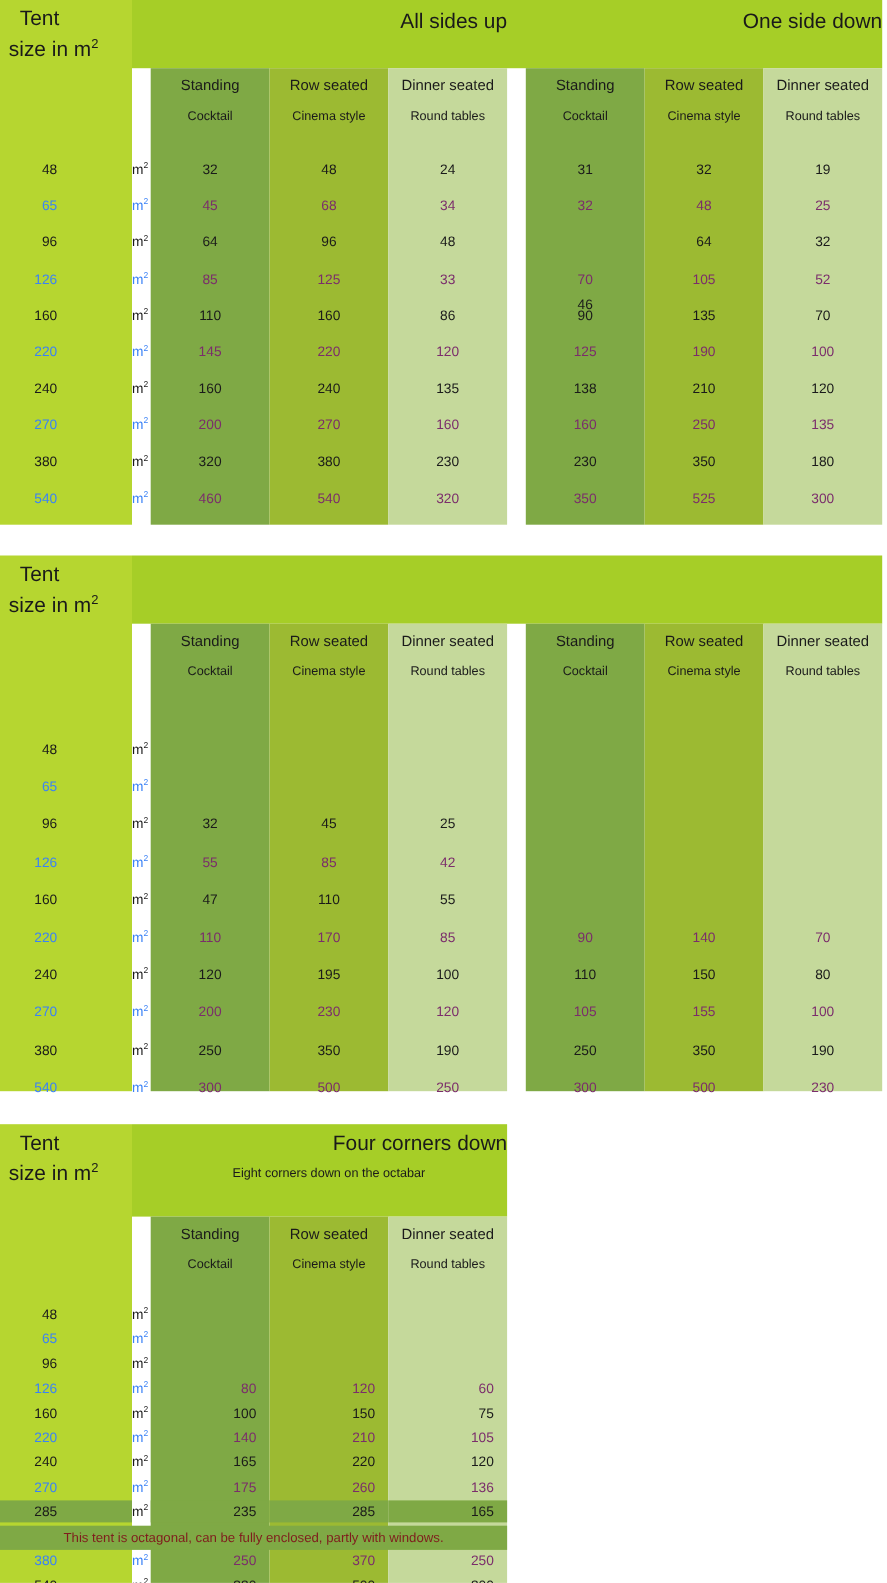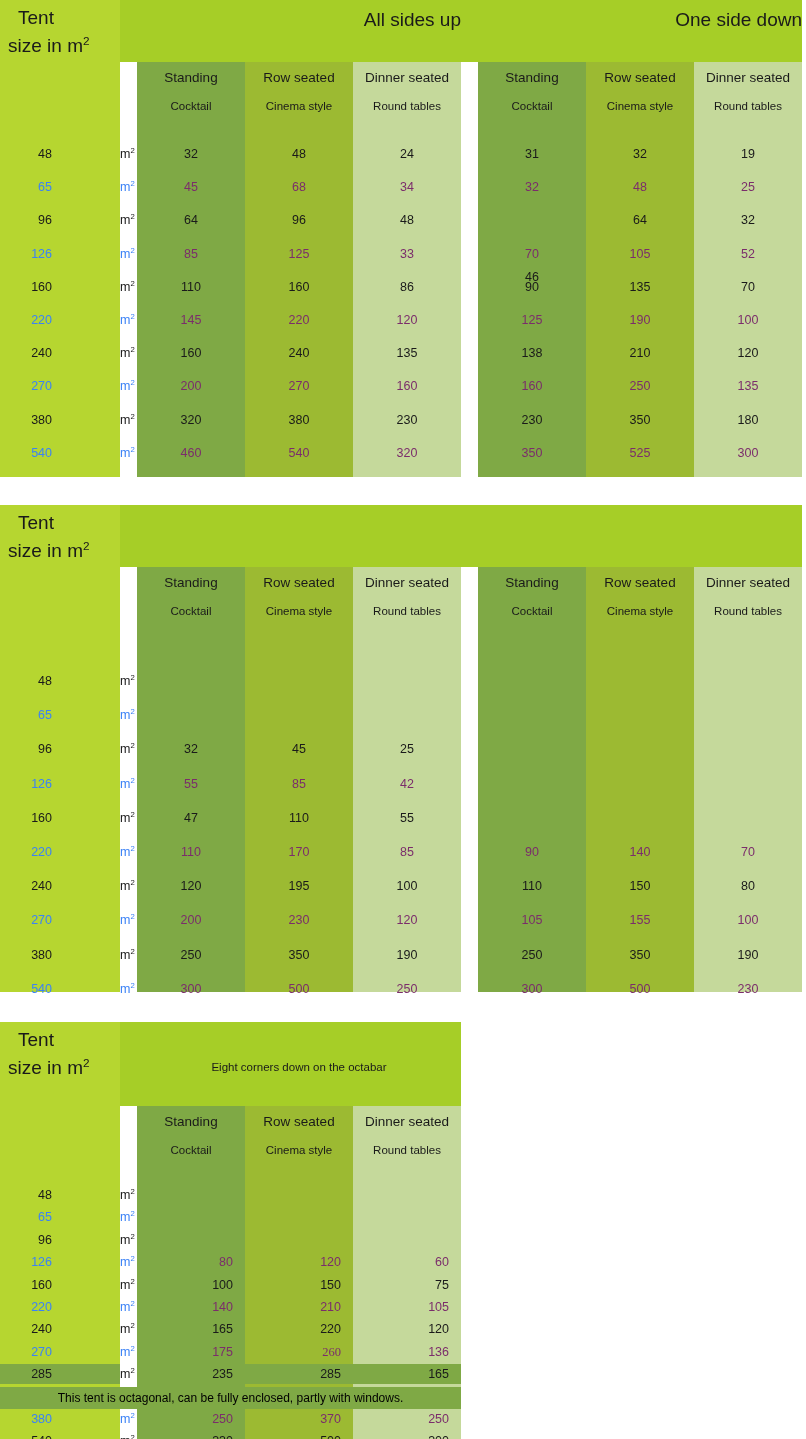--- a/index.html
+++ b/index.html
@@ -70,21 +70,21 @@
     font-size:12.5px;color:#1a1a1a;
   }
   .sizecell.alt{color:#3b82f6;}
   .sizecell .num{position:absolute;right:68px;text-align:right;}
   .sizecell .unit{position:absolute;left:120px;}
 
   
   .noterow{
     position:absolute;left:0;
     background:#7fa945;
-    color:#000000;font-size:12px;text-align:center;
+    color:#7f1d1d;font-size:12px;text-align:center;
     line-height:1;
   }
 </style>
 </head>
 <body>
 
 <div class="page">
     <div class="block" style="top: 0px; height: 477px;">
       <div class="labelcol" style="height: 477px; background: rgb(182, 214, 48);"></div>
       <div class="titleband" style="width: 682px; height: 62px; background: rgb(166, 206, 39);"></div>
@@ -359,20 +359,21 @@
         <span class="unit">m<sup>2</sup></span>
       </div>
     </div>
     <div class="block" style="top: 1022px; height: 417px;">
       <div class="labelcol" style="height: 417px; background: rgb(182, 214, 48);"></div>
       <div class="titleband" style="width: 341px; height: 84px; background: rgb(166, 206, 39);"></div>
       <div class="tent-label" style="top: 6px;">
         <div class="l1">Tent</div>
         <div class="l2">size in m<sup>2</sup></div>
       </div>
+      <div class="ttl-main" style="position: absolute; left: 137px; width: 324px; top: 8px;">Four corners down</div>
       <div class="ttl-sub" style="position: absolute; left: 137px; width: 324px; top: 40px;">Eight corners down on the octabar</div>
       <div class="group" style="left: 137px; top: 0px; width: 324px; height: 417px;">
         <div class="col c0" style="left: 0px; top: 84px; width: 108px; height: 333px;">
           <div class="hdr1" style="top: 8px;">Standing</div>
           <div class="hdr2" style="top: 38px;">Cocktail</div>
           <div class="cell ra" style="top: 79px; height: 20px; line-height: 20px;"></div>
           <div class="cell alt ra" style="top: 101.4px; height: 20px; line-height: 20px;"></div>
           <div class="cell ra" style="top: 123.8px; height: 20px; line-height: 20px;"></div>
           <div class="cell alt ra" style="top: 146.2px; height: 20px; line-height: 20px;">80</div>
           <div class="cell ra" style="top: 168.6px; height: 20px; line-height: 20px;">100</div>
@@ -386,21 +387,21 @@
         <div class="col c1" style="left: 108px; top: 84px; width: 108px; height: 333px;">
           <div class="hdr1" style="top: 8px;">Row seated</div>
           <div class="hdr2" style="top: 38px;">Cinema style</div>
           <div class="cell ra" style="top: 79px; height: 20px; line-height: 20px;"></div>
           <div class="cell alt ra" style="top: 101.4px; height: 20px; line-height: 20px;"></div>
           <div class="cell ra" style="top: 123.8px; height: 20px; line-height: 20px;"></div>
           <div class="cell alt ra" style="top: 146.2px; height: 20px; line-height: 20px;">120</div>
           <div class="cell ra" style="top: 168.6px; height: 20px; line-height: 20px;">150</div>
           <div class="cell alt ra" style="top: 191px; height: 20px; line-height: 20px;">210</div>
           <div class="cell ra" style="top: 213.4px; height: 20px; line-height: 20px;">220</div>
-          <div class="cell alt ra" style="top: 235.8px; height: 20px; line-height: 20px; font-family: Liberation Serif, serif;">260</div>
+          <div class="cell alt ra" style="top: 235.8px; height: 20px; line-height: 20px;">260</div>
           <div class="cell ra" style="top: 258.2px; height: 20px; line-height: 20px; background: rgb(127, 169, 69);">285</div>
           <div class="cell alt ra" style="top: 302.6px; height: 20px; line-height: 20px;">370</div>
           <div class="cell ra" style="top: 325px; height: 20px; line-height: 20px;">500</div>
         </div>
         <div class="col c2" style="left: 216px; top: 84px; width: 108px; height: 333px;">
           <div class="hdr1" style="top: 8px;">Dinner seated</div>
           <div class="hdr2" style="top: 38px;">Round tables</div>
           <div class="cell ra" style="top: 79px; height: 20px; line-height: 20px;"></div>
           <div class="cell alt ra" style="top: 101.4px; height: 20px; line-height: 20px;"></div>
           <div class="cell ra" style="top: 123.8px; height: 20px; line-height: 20px;"></div>

